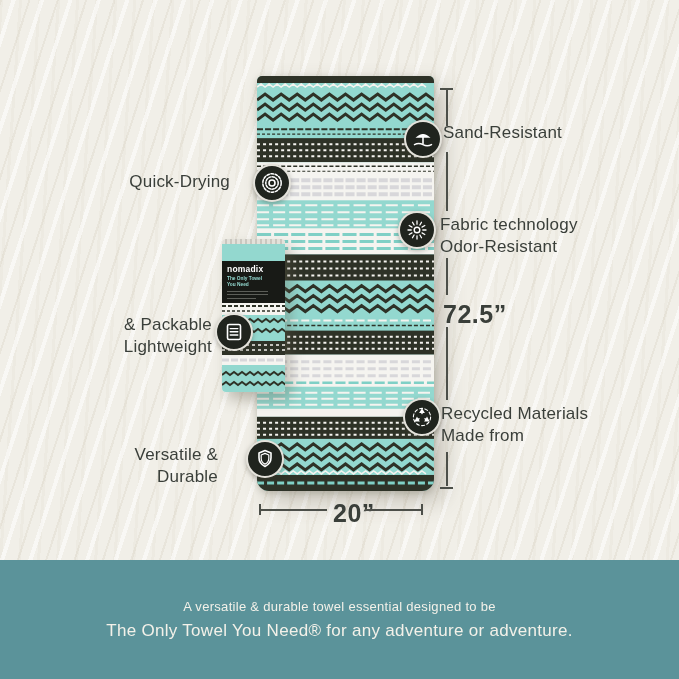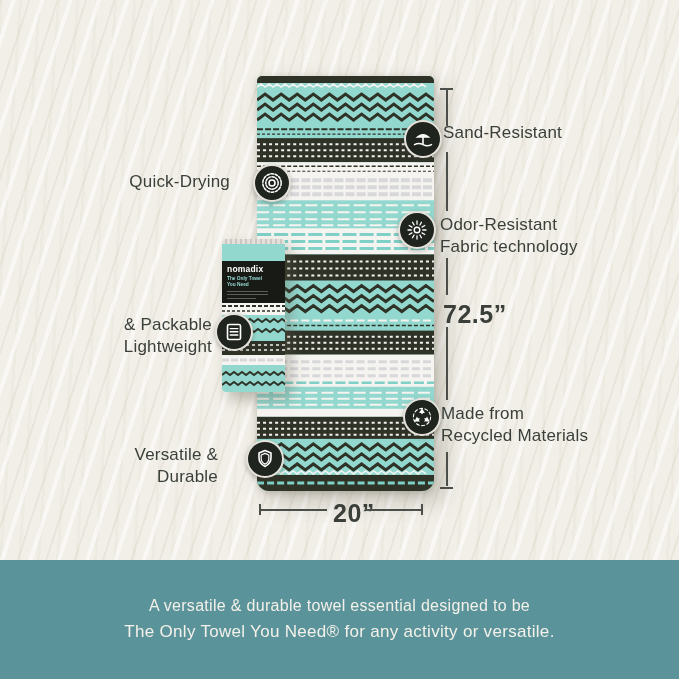--- a/index.html
+++ b/index.html
@@ -46,21 +46,21 @@
   .g-fl{fill:#fff;stroke:none;}
   
   .vseg{position:absolute;left:446px;width:2px;background:#4c4f49;}
   .hseg{position:absolute;top:509px;height:2px;background:#4c4f49;}
   .vcap{position:absolute;height:2px;width:13px;left:440px;background:#4c4f49;}
   .hcap{position:absolute;width:2px;height:11px;top:504px;background:#4c4f49;}
   
   .banner{position:absolute;left:0;right:0;top:560px;bottom:0;background:var(--banner);
     display:flex;flex-direction:column;align-items:center;justify-content:center;gap:7px;
     color:var(--bannerText);text-align:center;}
-  .banner .b1{margin:0;font-size:16px;letter-spacing:.3px;}
+  .banner .b1{margin:0;font-size:13px;letter-spacing:.3px;}
   .banner .b2{margin:0;font-size:17px;letter-spacing:.3px;}
   .banner .b2 strong{font-weight:normal;}
 </style>
 </head>
 <body>
 
 <div class="stage">
 
   <div class="towel">
     <svg viewBox="0 0 176 414" preserveAspectRatio="none">
@@ -215,53 +215,53 @@
         <line x1="12" y1="6.2" x2="12" y2="3" transform="rotate(180 12 12)"></line>
         <line x1="12" y1="6.2" x2="12" y2="3" transform="rotate(210 12 12)"></line>
         <line x1="12" y1="6.2" x2="12" y2="3" transform="rotate(240 12 12)"></line>
         <line x1="12" y1="6.2" x2="12" y2="3" transform="rotate(270 12 12)"></line>
         <line x1="12" y1="6.2" x2="12" y2="3" transform="rotate(300 12 12)"></line>
         <line x1="12" y1="6.2" x2="12" y2="3" transform="rotate(330 12 12)"></line>
       </g>
     </svg>
   </div>
   <div class="lbl" style="left:440px;top:214px;">
+    <div>Fabric technology</div>
     <div>Odor-Resistant</div>
-    <div>Fabric technology</div>
   </div>
 
   <div class="dim" style="left:443px;top:300px;">72.5”</div>
 
   <div class="badge" style="left:403px;top:398px;">
     <svg viewBox="0 0 24 24">
       <g class="g-fl">
         <path d="M12 3.2 l2.9 4.7 h-1.9 l-1 1.7 -1 -1.7 h-1.9 Z"></path>
         <path d="M12 3.2 l2.9 4.7 h-1.9 l-1 1.7 -1 -1.7 h-1.9 Z" transform="rotate(120 12 12)"></path>
         <path d="M12 3.2 l2.9 4.7 h-1.9 l-1 1.7 -1 -1.7 h-1.9 Z" transform="rotate(240 12 12)"></path>
       </g>
       <circle cx="12" cy="12" r="8.6" class="g-st" stroke-width="1.1" stroke-dasharray="3 2.4"></circle>
     </svg>
   </div>
   <div class="lbl" style="left:441px;top:403px;">
+    <div>Recycled Materials</div>
     <div>Made from</div>
-    <div>Recycled Materials</div>
   </div>
 
   <div class="vcap" style="top:88px;"></div>
   <div class="vseg" style="top:90px;height:36px;"></div>
   <div class="vseg" style="top:152px;height:59px;"></div>
   <div class="vseg" style="top:258px;height:37px;"></div>
   <div class="vseg" style="top:327px;height:73px;"></div>
   <div class="vseg" style="top:452px;height:34px;"></div>
   <div class="vcap" style="top:487px;"></div>
 
   <div class="hcap" style="left:259px;"></div>
   <div class="hseg" style="left:261px;width:66px;"></div>
   <div class="dim" style="left:333px;top:499px;">20”</div>
   <div class="hseg" style="left:365px;width:56px;"></div>
   <div class="hcap" style="left:421px;"></div>
 
   <div class="banner">
     <p class="b1">A versatile &amp; durable towel essential designed to be</p>
-    <p class="b2"><strong>The Only Towel You Need®</strong><span> for any activity or versatile.</span></p>
+    <p class="b2"><strong>The Only Towel You Need®</strong><span> for any adventure or adventure.</span></p>
   </div>
 
 </div>
 
 </body></html>

